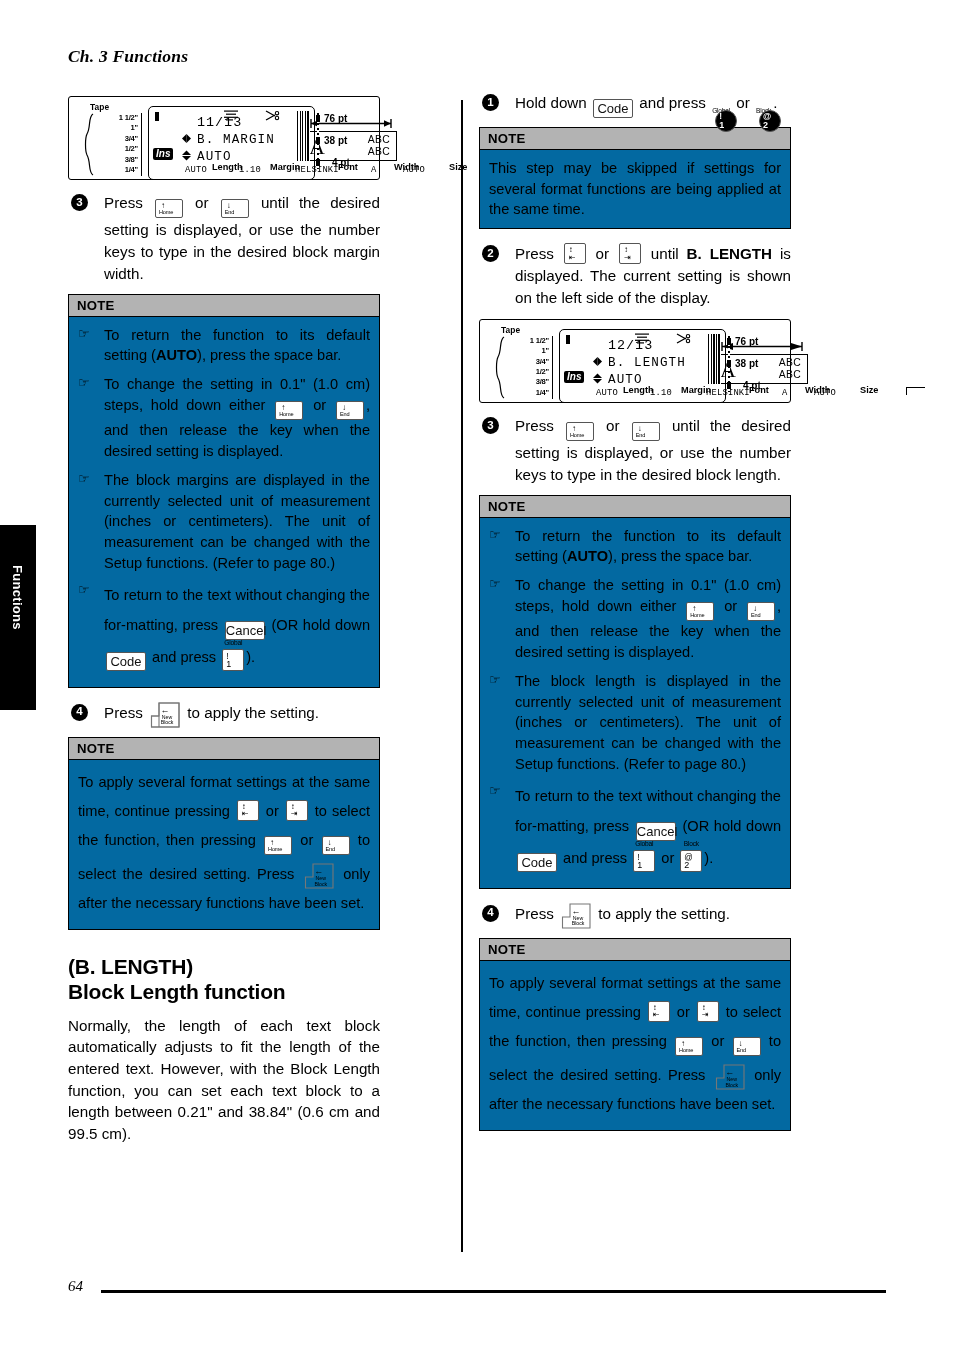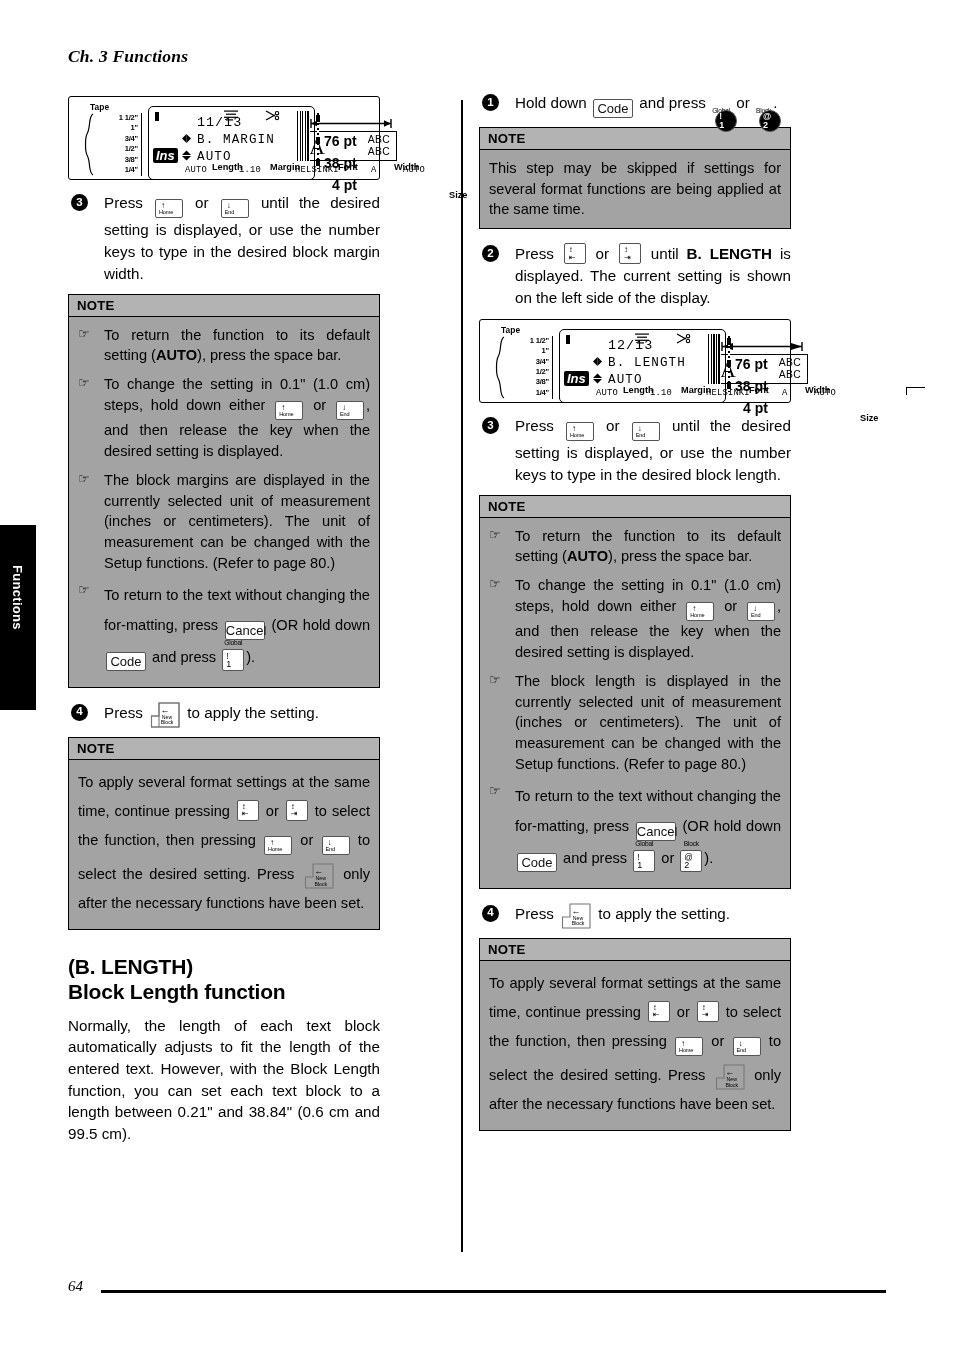--- a/index.html
+++ b/index.html
@@ -54,21 +54,21 @@
   
   .step{position:relative;padding-left:36px;margin:6px 0 9px 0;}
   .step .num{
     position:absolute;left:3px;top:2px;width:17px;height:17px;border-radius:50%;
     background:#000;color:#fff;font-size:11.5px;font-weight:bold;
     display:flex;align-items:center;justify-content:center;line-height:1;
   }
   .step .txt{font-size:15.2px;line-height:1.44;text-align:justify;}
 
   
-  .note{border:1.6px solid #000;margin:4px 0 14px 0;background:#a3a3a3;}
+  .note{border:1.6px solid #000;margin:4px 0 14px 0;background:#0369a1;}
   .note-hd{
     background:#b3b3b3;border-bottom:1.6px solid #000;
     font-weight:bold;font-size:13.2px;padding:3px 0 3px 8px;letter-spacing:.2px;
   }
   .note-bd{padding:8px 9px 8px 9px;}
   .note-bd p{margin:0 0 8px 0;font-size:14.6px;line-height:1.42;text-align:justify;}
   .note-bd p:last-child{margin-bottom:0;}
   .note-bd p.loose{line-height:2.0;margin-bottom:2px;}
   .bullet{position:relative;padding-left:26px;}
   .bullet .hand{
@@ -147,21 +147,21 @@
 
   .lcd{
     position:absolute;left:72px;top:2px;right:56px;height:74px;
     border:1.6px solid #000;border-radius:5px;box-sizing:border-box;
   }
   .lcd .cursor-blk{position:absolute;left:6px;top:5px;width:4px;height:9px;background:#000;}
   .lcd .align-icon{position:absolute;left:50%;top:3px;transform:translateX(-50%);}
   .lcd .cut-icon{position:absolute;right:34px;top:3px;}
   .lcd .ins{
     position:absolute;left:4px;top:41px;background:#000;color:#fff;
-    font-size:13px;font-weight:bold;font-style:italic;
+    font-size:10px;font-weight:bold;font-style:italic;
     padding:1px 3px 1px 3px;border-radius:2px;line-height:1;
   }
   .lcd .line-num{
     position:absolute;left:48px;top:8px;font-family:"Liberation Mono",monospace;
     font-size:13.4px;letter-spacing:1px;
   }
   .lcd .fn-name{
     position:absolute;left:48px;top:26px;font-family:"Liberation Mono",monospace;
     font-size:12.6px;letter-spacing:1.1px;
   }
@@ -201,33 +201,33 @@
     background:repeating-linear-gradient(to right,#000 0 1.3px,#fff 1.3px 2.6px);
     border:0;
   }
   .fig .ptscale{position:absolute;right:2px;top:7px;width:52px;height:62px;}
   .fig .ptscale .dots{
     position:absolute;left:0;top:2px;width:2px;height:56px;
     background:repeating-linear-gradient(to bottom,#000 0 2px,#fff 2px 5px);
   }
   .fig .ptscale .tick{position:absolute;left:-1px;width:4px;height:7px;background:#000;}
   .fig .ptscale .lbl{
-    position:absolute;left:7px;font-size:14px;font-weight:bold;white-space:nowrap;margin-top:20px;
+    position:absolute;left:7px;font-size:10px;font-weight:bold;white-space:nowrap;
   }
 
   .fig-foot{
     position:absolute;left:136px;bottom:-3px;width:238px;height:12px;
     font-size:9.2px;font-weight:bold;
   }
   .fig-foot span{position:absolute;top:0;}
   .ff-length{left:0;}
   .ff-margin{left:58px;}
   .ff-font{left:126px;}
   .ff-width{left:182px;}
-  .ff-size{left:237px;margin-top:28px;}
+  .ff-size{left:237px;}
   .fig-foot .elbow{
     position:absolute;left:283px;top:2px;width:18px;height:7px;
     border-left:1.4px solid #000;border-top:1.4px solid #000;
   }
 </style>
 </head>
 <body>
 
 <div class="page">
 

